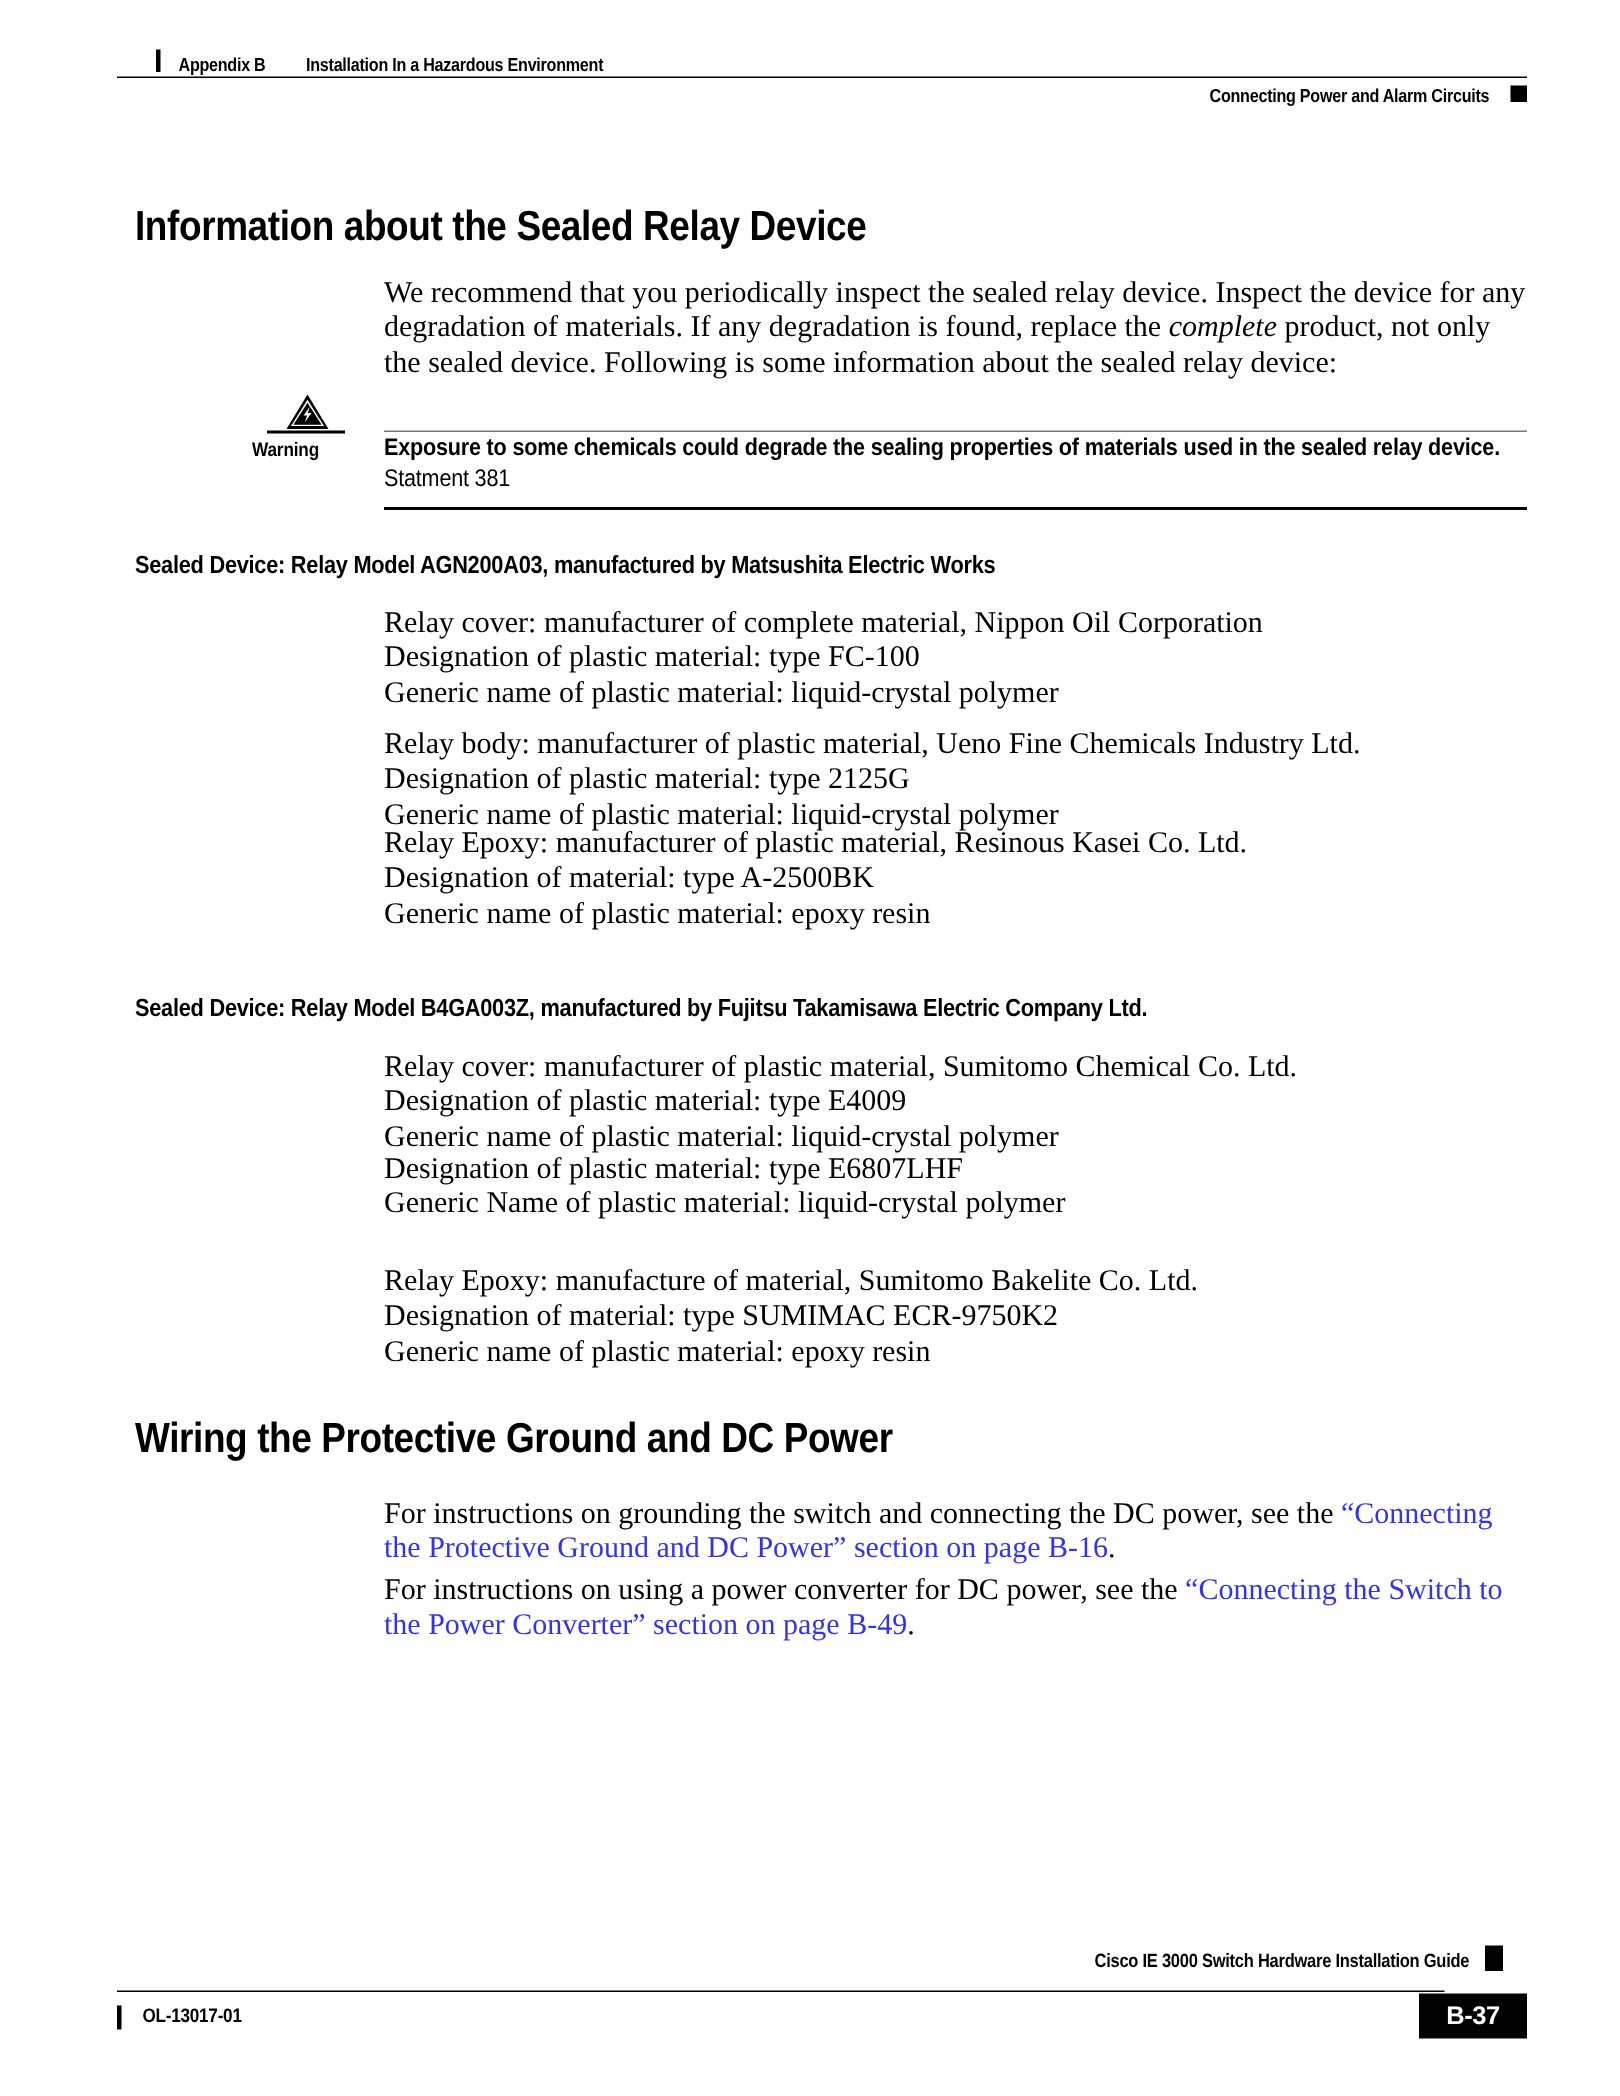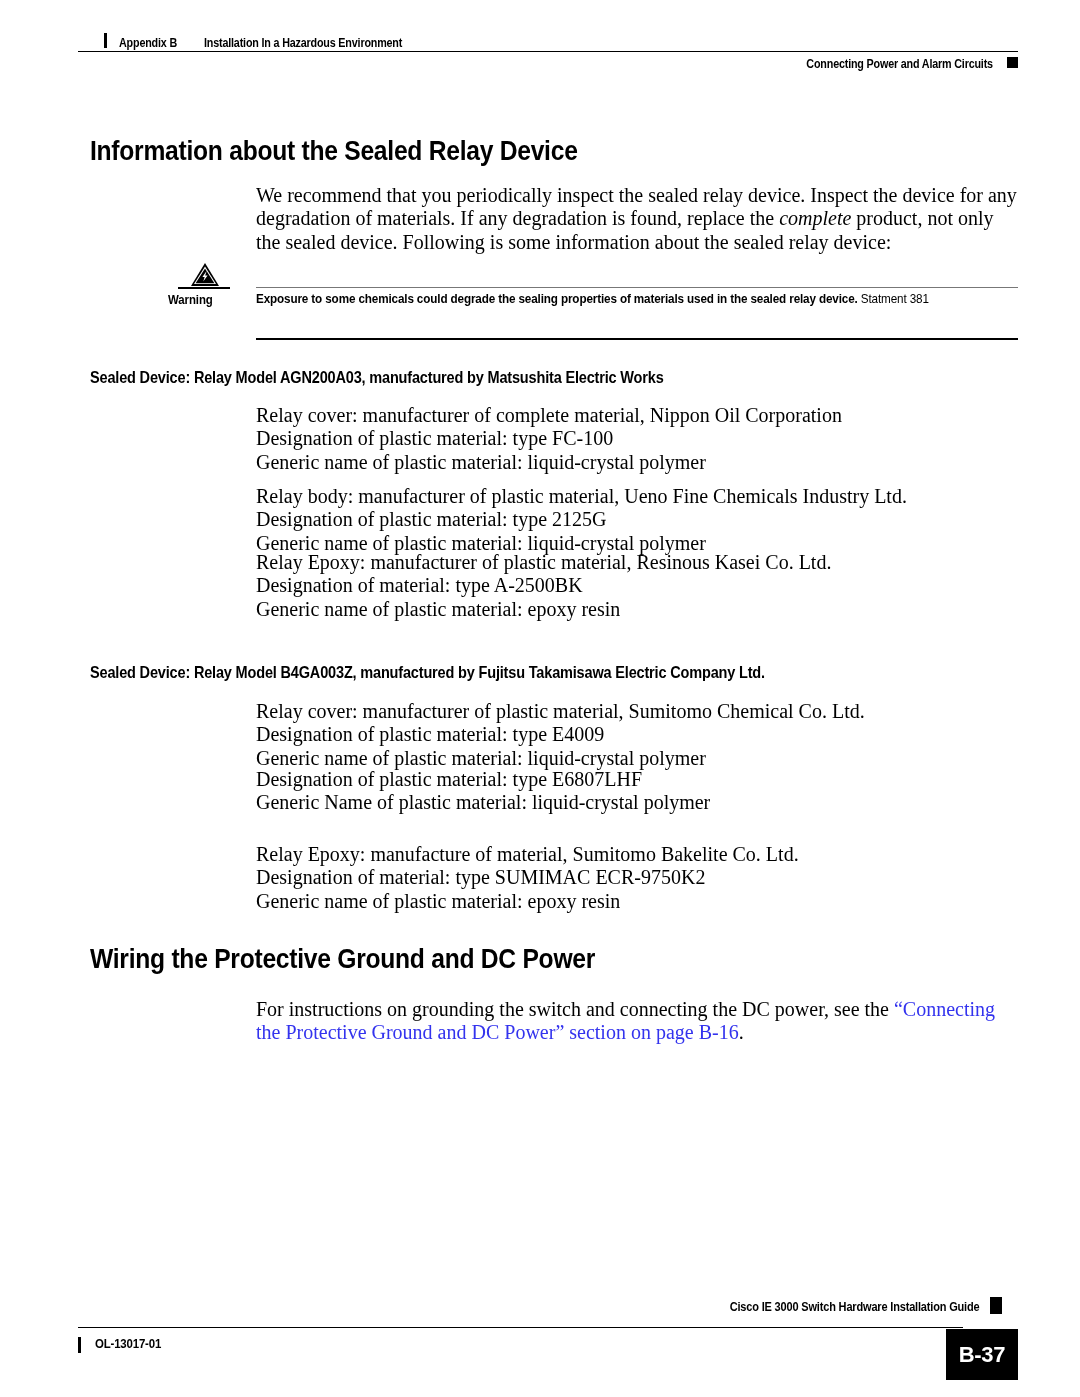--- a/index.html
+++ b/index.html
@@ -201,21 +201,21 @@
     width: 762px;
     height: 1.5px;
     background: #000;
   }
   .warn-text {
     position: absolute;
     left: 166px;
     top: 26px;
     width: 762px;
     font-family: "Liberation Sans Narrow", "Liberation Sans", sans-serif;
-    font-size: 13px;
+    font-size: 16px;
     line-height: 21px;
     letter-spacing: -0.15px;
   }
   .warn-text .strong {
     font-weight: bold;
   }
   .warn-text .stmt {
     font-weight: normal;
   }
   .warn-text-inner {
@@ -277,29 +277,29 @@
     letter-spacing: -0.2px;
     transform: scaleX(0.88);
     transform-origin: left center;
     white-space: nowrap;
   }
   .foot-pagebox {
     position: absolute;
     right: 62px;
     top: 42px;
     min-width: 72px;
-    height: 51px;
+    height: 30px;
     background: #000;
     color: #fff;
     display: flex;
     align-items: center;
     justify-content: center;
     font-family: "Liberation Sans Narrow", "Liberation Sans", sans-serif;
     font-weight: bold;
-    font-size: 22px;
+    font-size: 17px;
     letter-spacing: -0.3px;
   }
 </style>
 </head>
 <body>
 
 <div class="page">
 
   <div class="run-head">
     <div class="head-rule-left"></div>
@@ -378,20 +378,23 @@
     <p>Designation of material: type SUMIMAC ECR-9750K2</p>
     <p>Generic name of plastic material: epoxy resin</p>
   </div>
 
   <h1 class="h1" style="top:945px;">Wiring the Protective Ground and DC Power</h1>
 
   <div class="body-block" style="top:998px;">
     <p><span>For instructions on grounding the switch and connecting the DC power, see the </span><a class="xref" href="#" style="text-decoration:none;">“Connecting the Protective Ground and DC Power” section on page B-16</a><span>.</span></p>
   </div>
 
+  <div class="body-block" style="top:1049px;">
+    <p><span>For instructions on using a power converter for DC power, see the </span><a class="xref" href="#" style="text-decoration:none;">“Connecting the Switch to the Power Converter” section on page B-49</a><span>.</span></p>
+  </div>
 
   <div class="footer">
     <div class="foot-guide">Cisco IE 3000 Switch Hardware Installation Guide</div>
     <div class="foot-square"></div>
     <div class="foot-rule"></div>
     <div class="foot-tick"></div>
     <div class="foot-docnum">OL-13017-01</div>
     <div class="foot-pagebox">B-37</div>
   </div>
 

